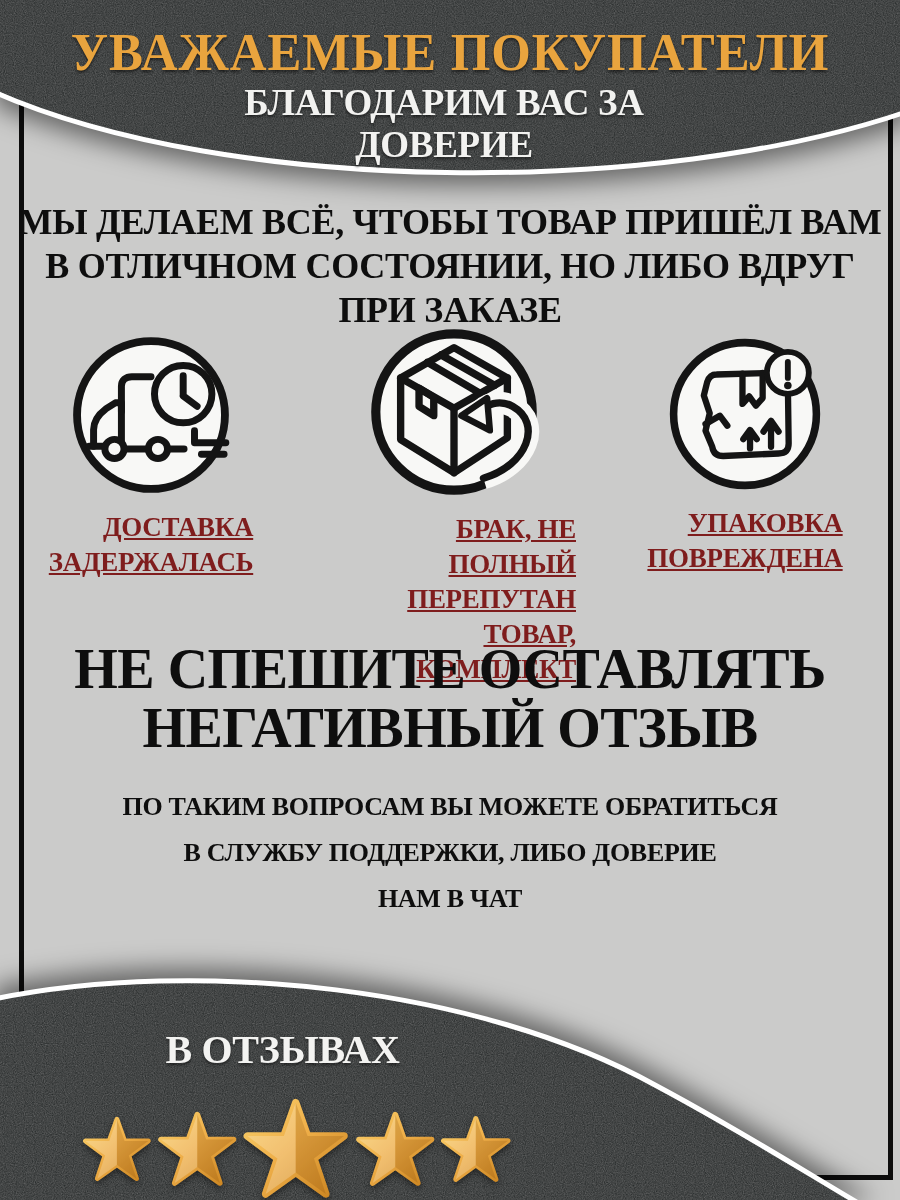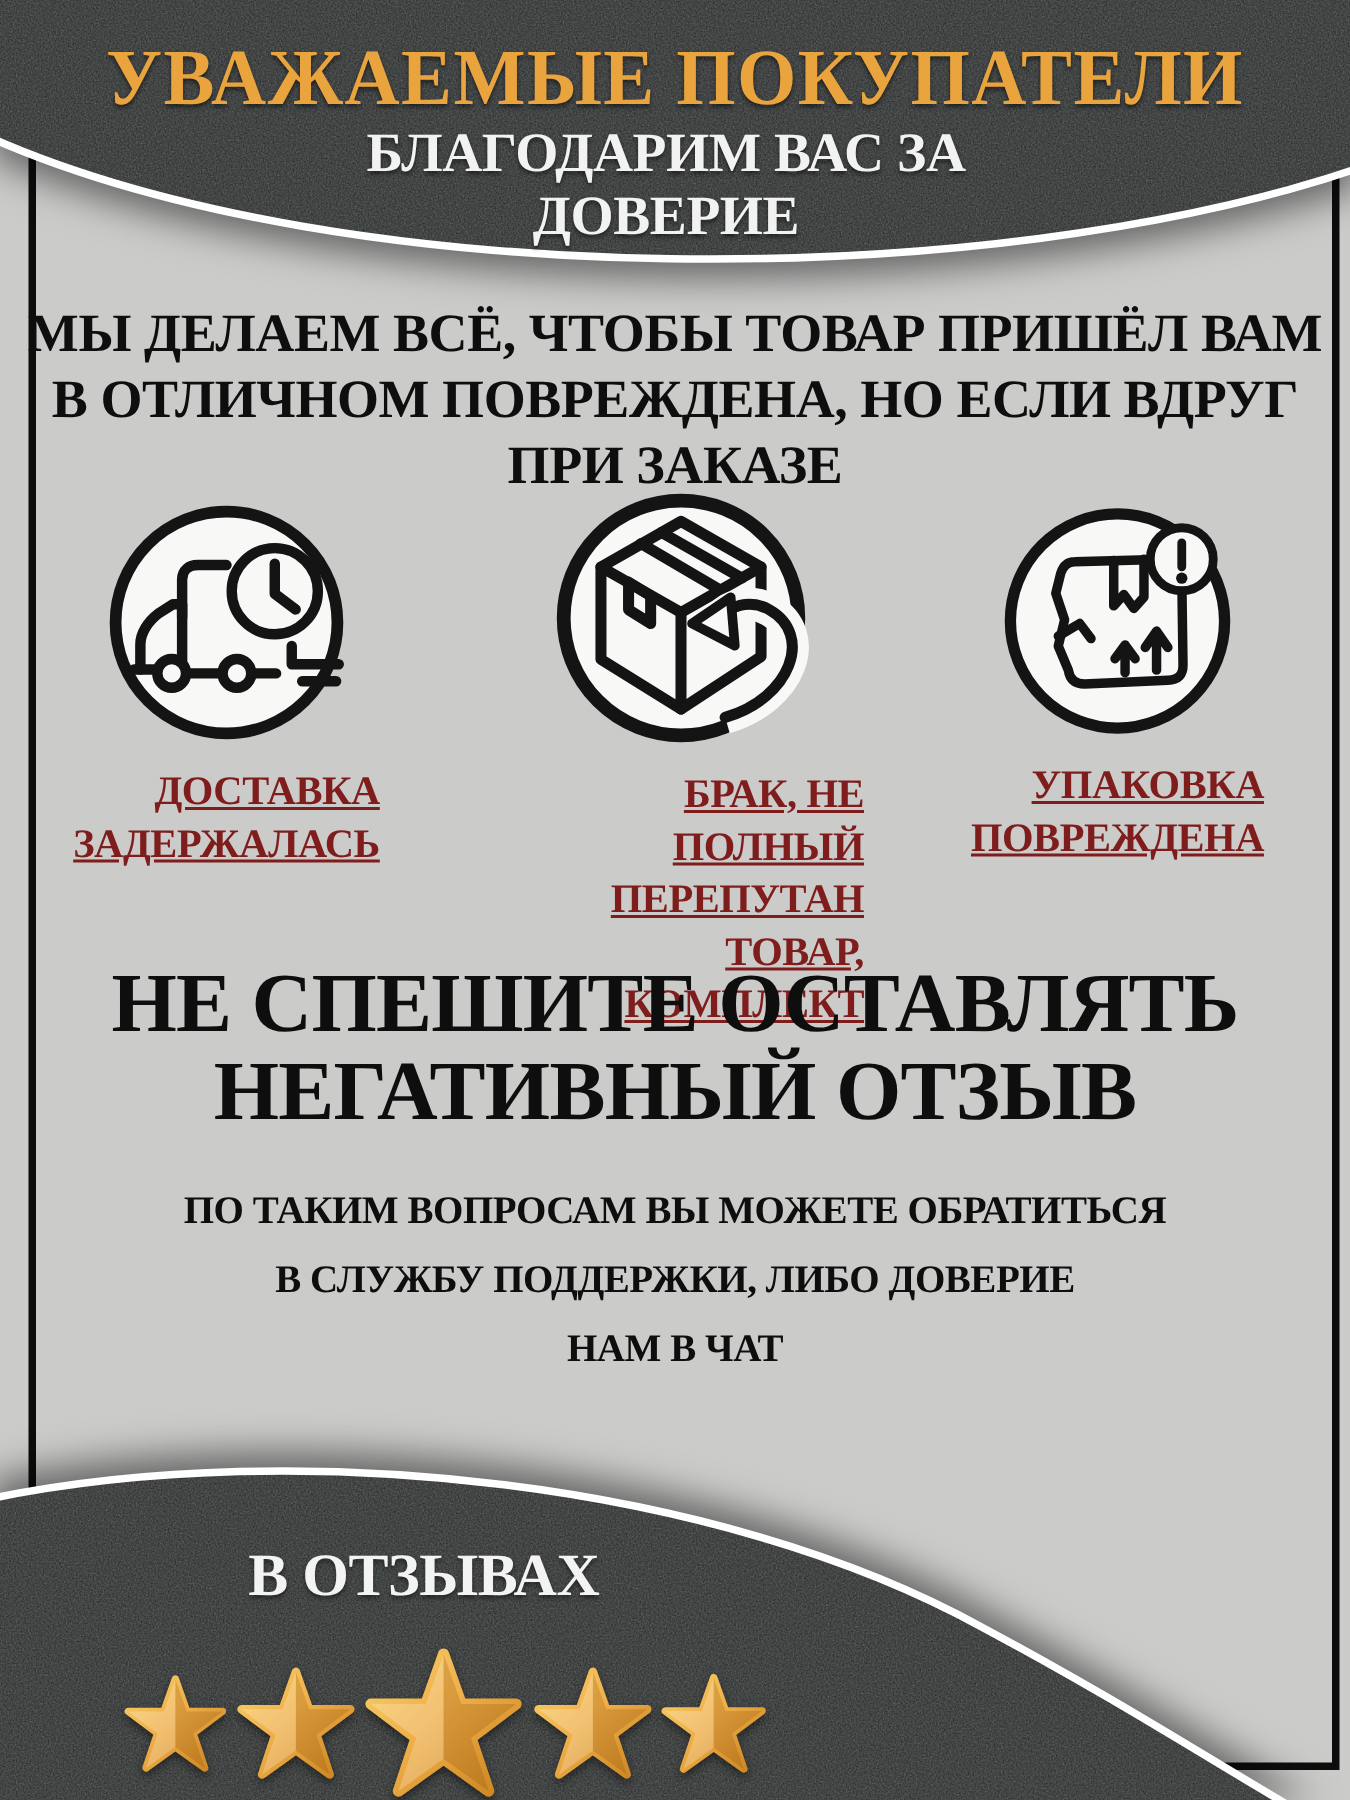--- a/index.html
+++ b/index.html
@@ -84,21 +84,21 @@
   <div class="content">
 
     <div class="txt hdr-title">УВАЖАЕМЫЕ ПОКУПАТЕЛИ</div>
     <div class="txt hdr-sub">
       <div>БЛАГОДАРИМ ВАС ЗА</div>
       <div>ДОВЕРИЕ</div>
     </div>
 
     <div class="txt intro">
       <div>МЫ ДЕЛАЕМ ВСЁ, ЧТОБЫ ТОВАР ПРИШЁЛ ВАМ</div>
-      <div>В ОТЛИЧНОМ ПОВРЕЖДЕНА, НО ЕСЛИ ВДРУГ</div>
+      <div>В ОТЛИЧНОМ СОСТОЯНИИ, НО ЛИБО ВДРУГ</div>
       <div>ПРИ ЗАКАЗЕ</div>
     </div>
 
     <div class="issue issue-1">
       <svg class="icon-svg" width="174" height="174" viewBox="0 0 200 200">
         <circle cx="100" cy="100" r="85" fill="#f8f8f6" stroke="#141414" stroke-width="9"></circle>
         <g class="ln" stroke-width="8">
           <path d="M34,136 V117 C34,108 40,99 48,93 L59,86 H66 V136"></path>
           <path d="M66,96 V67 C66,60 71,56 78,56 H100"></path>
           <path d="M29,136 H45"></path>

